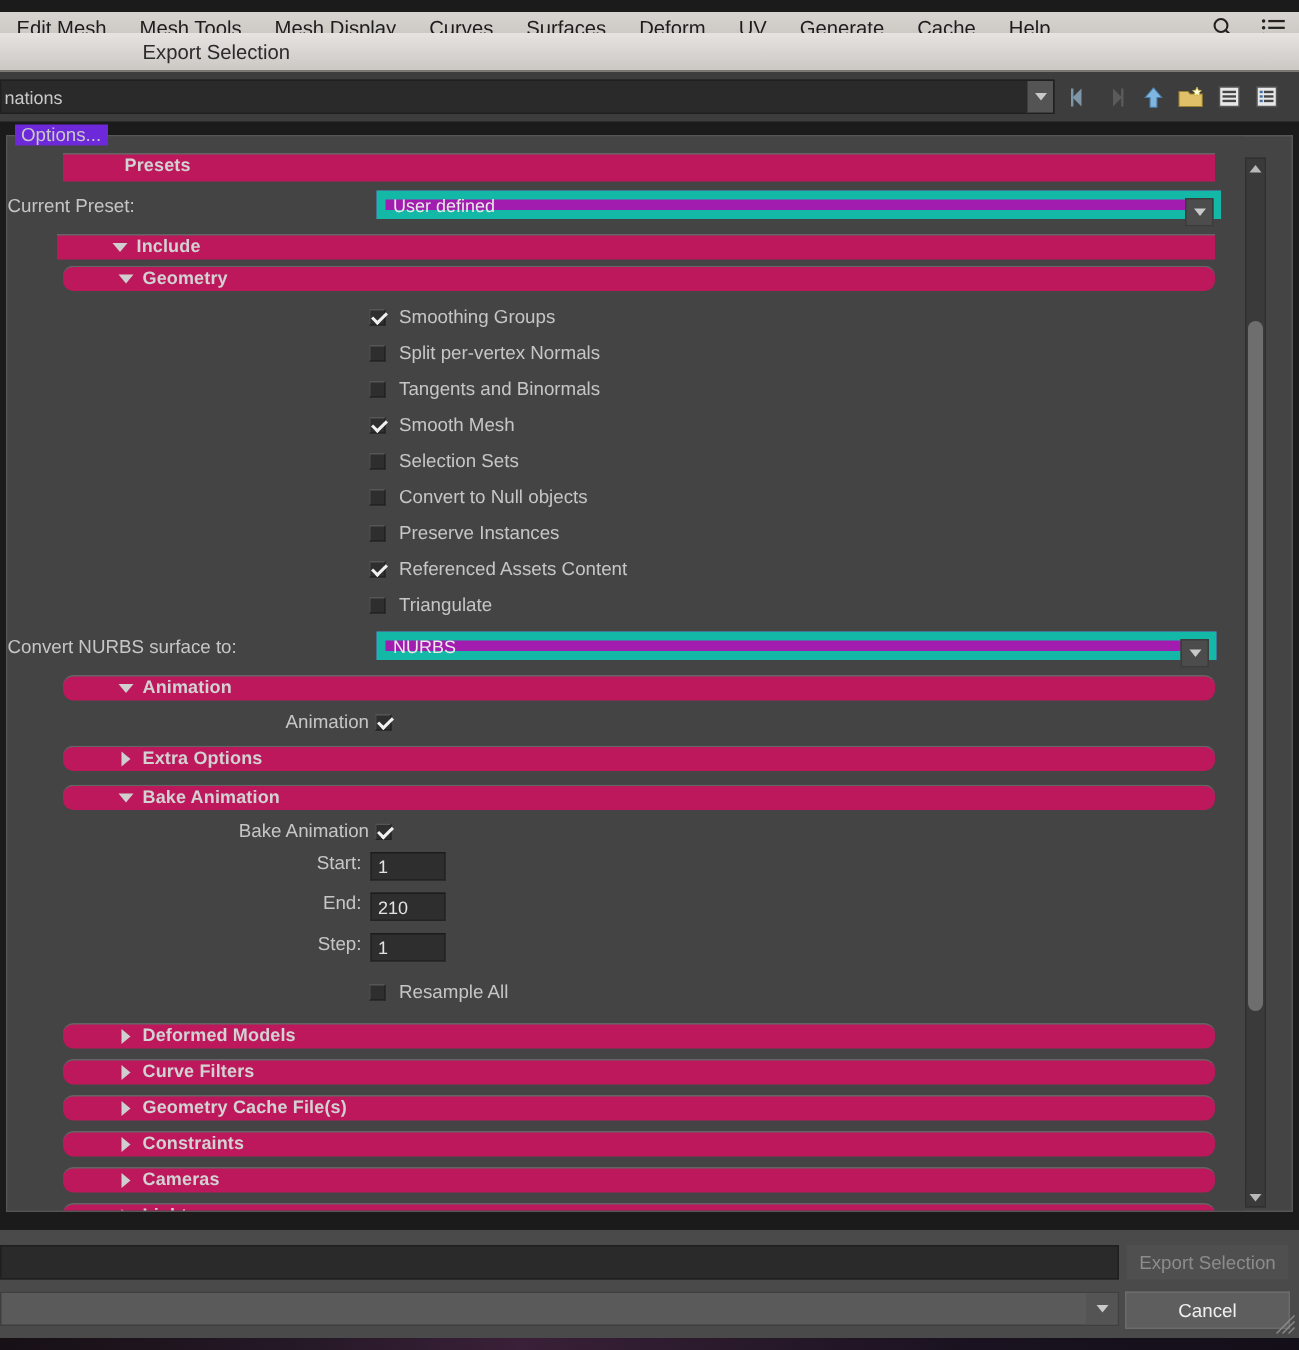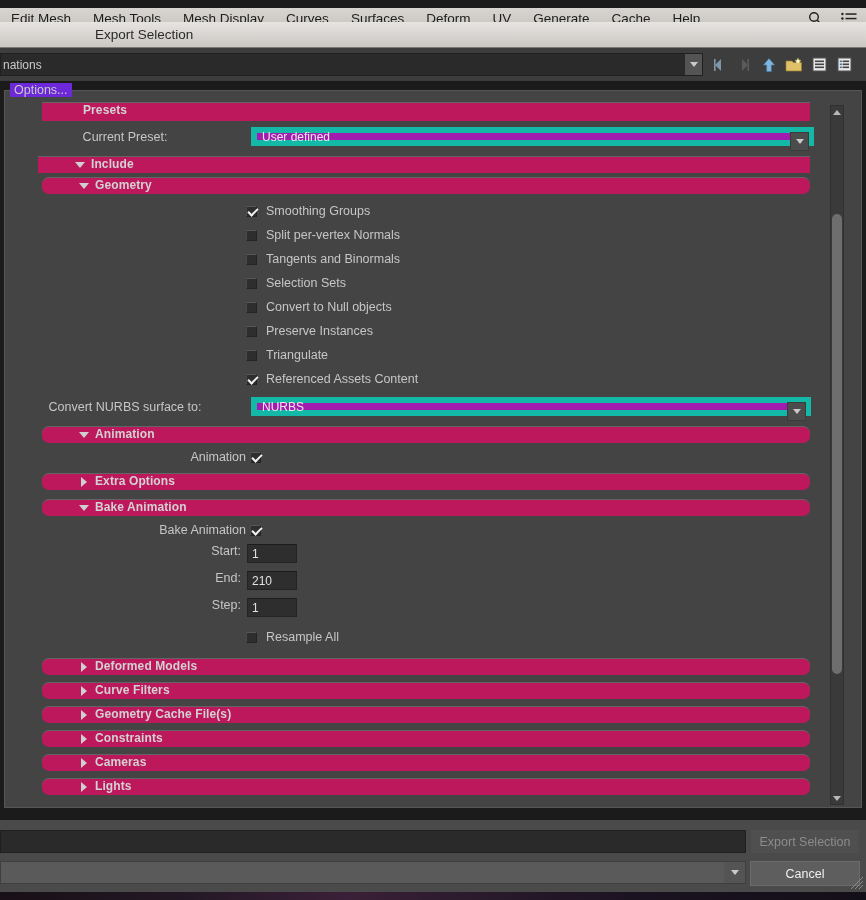--- a/index.html
+++ b/index.html
@@ -105,21 +105,21 @@
   }
   .cblabel { font-size: 12.5px; color: #c6c6c6; margin-left: 9px; white-space: nowrap; }
 
   
   .trow { height: 20px; display: flex; align-items: center; }
   .trow .tlabel { font-size: 12.5px; color: #c6c6c6; text-align: right; }
   .trow .cb { margin-left: 4px; }
 
   
   .ddrow { height: 21px; display: flex; align-items: center; }
-  .ddlabel { font-size: 12.5px; color: #c6c6c6; text-align: center; white-space: nowrap; }
+  .ddlabel { font-size: 12.5px; color: #c6c6c6; text-align: left; white-space: nowrap; }
   .ddfield {
     height: 19px; background: #a21caf; border: 6px solid #14b8a6;
     display: flex; align-items: center; position: relative; margin-left: 6px;
   }
   .ddfield .dtxt { font-size: 12px; color: #e8e8e8; padding-left: 5px; }
   .ddarrow {
     position: absolute; right: -1px; top: -1px; width: 19px; height: 19px;
     background: #4c4c4c; border: 1px solid #3b3b3b;
     display: flex; align-items: center; justify-content: center;
   }
@@ -329,42 +329,47 @@
         <span class="cb"></span>
         <span class="cblabel">Split per-vertex Normals</span>
       </div>
       <div class="cbrow">
         <span class="cbpad"></span>
         <span class="cb"></span>
         <span class="cblabel">Tangents and Binormals</span>
       </div>
       <div class="cbrow">
         <span class="cbpad"></span>
+        <span class="cb on"></span>
+        <span class="cblabel">Smooth Mesh</span>
+      </div>
+      <div class="cbrow">
+        <span class="cbpad"></span>
         <span class="cb"></span>
         <span class="cblabel">Selection Sets</span>
       </div>
       <div class="cbrow">
         <span class="cbpad"></span>
         <span class="cb"></span>
         <span class="cblabel">Convert to Null objects</span>
       </div>
       <div class="cbrow">
         <span class="cbpad"></span>
         <span class="cb"></span>
         <span class="cblabel">Preserve Instances</span>
-      </div>
-      <div class="cbrow">
-        <span class="cbpad"></span>
-        <span class="cb"></span>
-        <span class="cblabel">Triangulate</span>
       </div>
       <div class="cbrow">
         <span class="cbpad"></span>
         <span class="cb on"></span>
         <span class="cblabel">Referenced Assets Content</span>
+      </div>
+      <div class="cbrow">
+        <span class="cbpad"></span>
+        <span class="cb"></span>
+        <span class="cblabel">Triangulate</span>
       </div>
 
       <div class="gap5"></div>
 
       <div class="ddrow">
         <span class="ddlabel" style="width:240px;">Convert NURBS surface to:</span>
         <span class="ddfield" style="width:560px;">
           <span class="dtxt">NURBS</span>
           <span class="ddarrow">
               <i class="tri-sm-down"></i>

